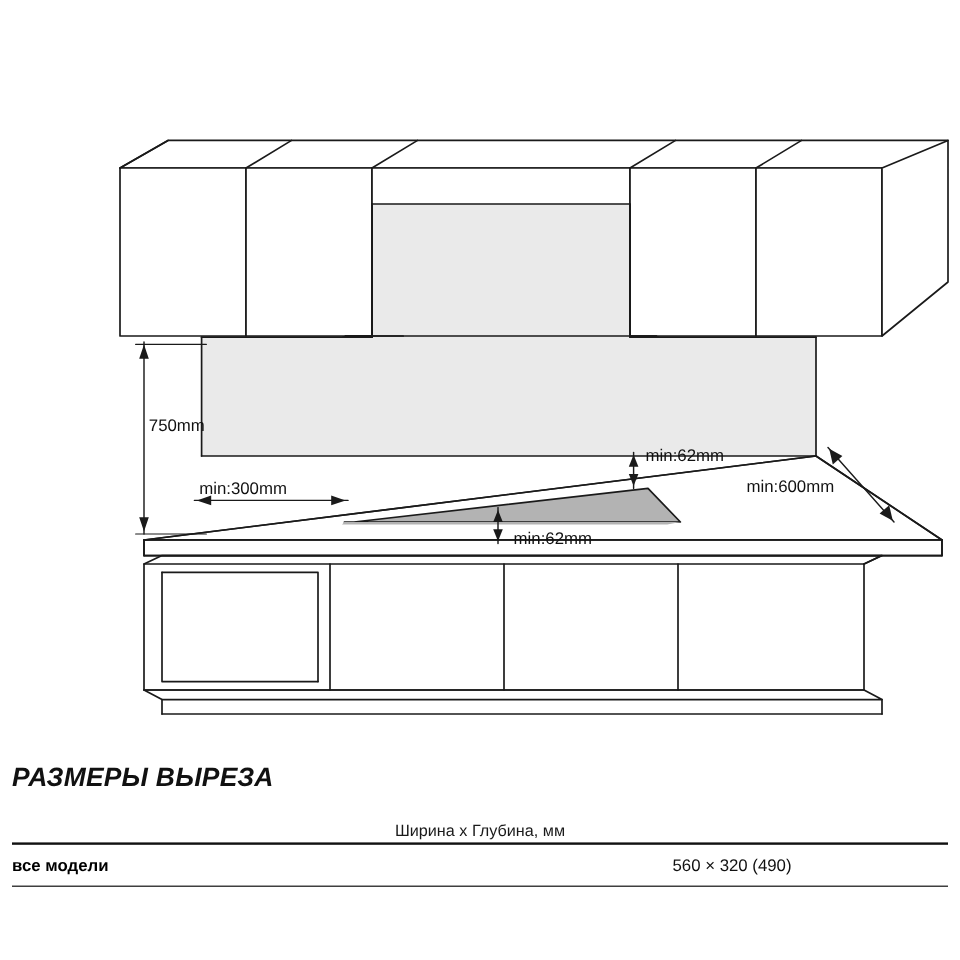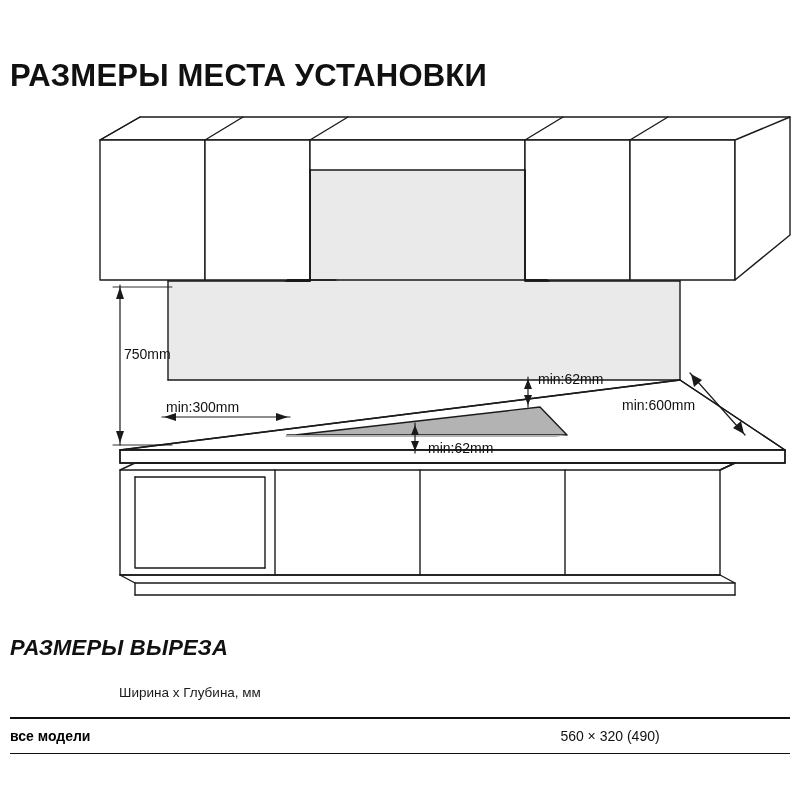--- a/index.html
+++ b/index.html
@@ -50,22 +50,22 @@
   }
   .spec-table {
     position: absolute;
     left: 10px;
     top: 685px;
     width: 780px;
     font-size: 13.5px;
   }
   .spec-head {
     display: flex;
-    justify-content: flex-start;
-    padding-bottom: 17px;
+    justify-content: center;
+    padding-bottom: 2px;
   }
   .spec-head-cell {
     width: 360px;
     text-align: center;
     font-weight: normal;
     color: #1a1a1a;
   }
   .spec-rule {
     height: 2px;
     background: #111111;
@@ -93,21 +93,20 @@
     background: #111111;
     width: 100%;
     margin-top: 9px;
   }
 </style>
 </head>
 <body>
 
 <div class="page">
 
-  <div class="title-main">РАЗМЕРЫ МЕСТА УСТАНОВКИ</div>
 
   <div class="diagram-wrap">
     <svg class="diagram" width="800" height="510" viewBox="0 0 800 510" xmlns="http://www.w3.org/2000/svg">
       <g fill="none" stroke="#1a1a1a" stroke-width="1.4" stroke-linejoin="round" stroke-linecap="round">
 
         <g>
           <polygon points="168,60 680,60 680,275 168,275" fill="#eaeaea" stroke="none"></polygon>
           <polygon points="318,60 525,60 525,180 500,180 500,60" fill="#eaeaea" stroke="none"></polygon>
         </g>
 

